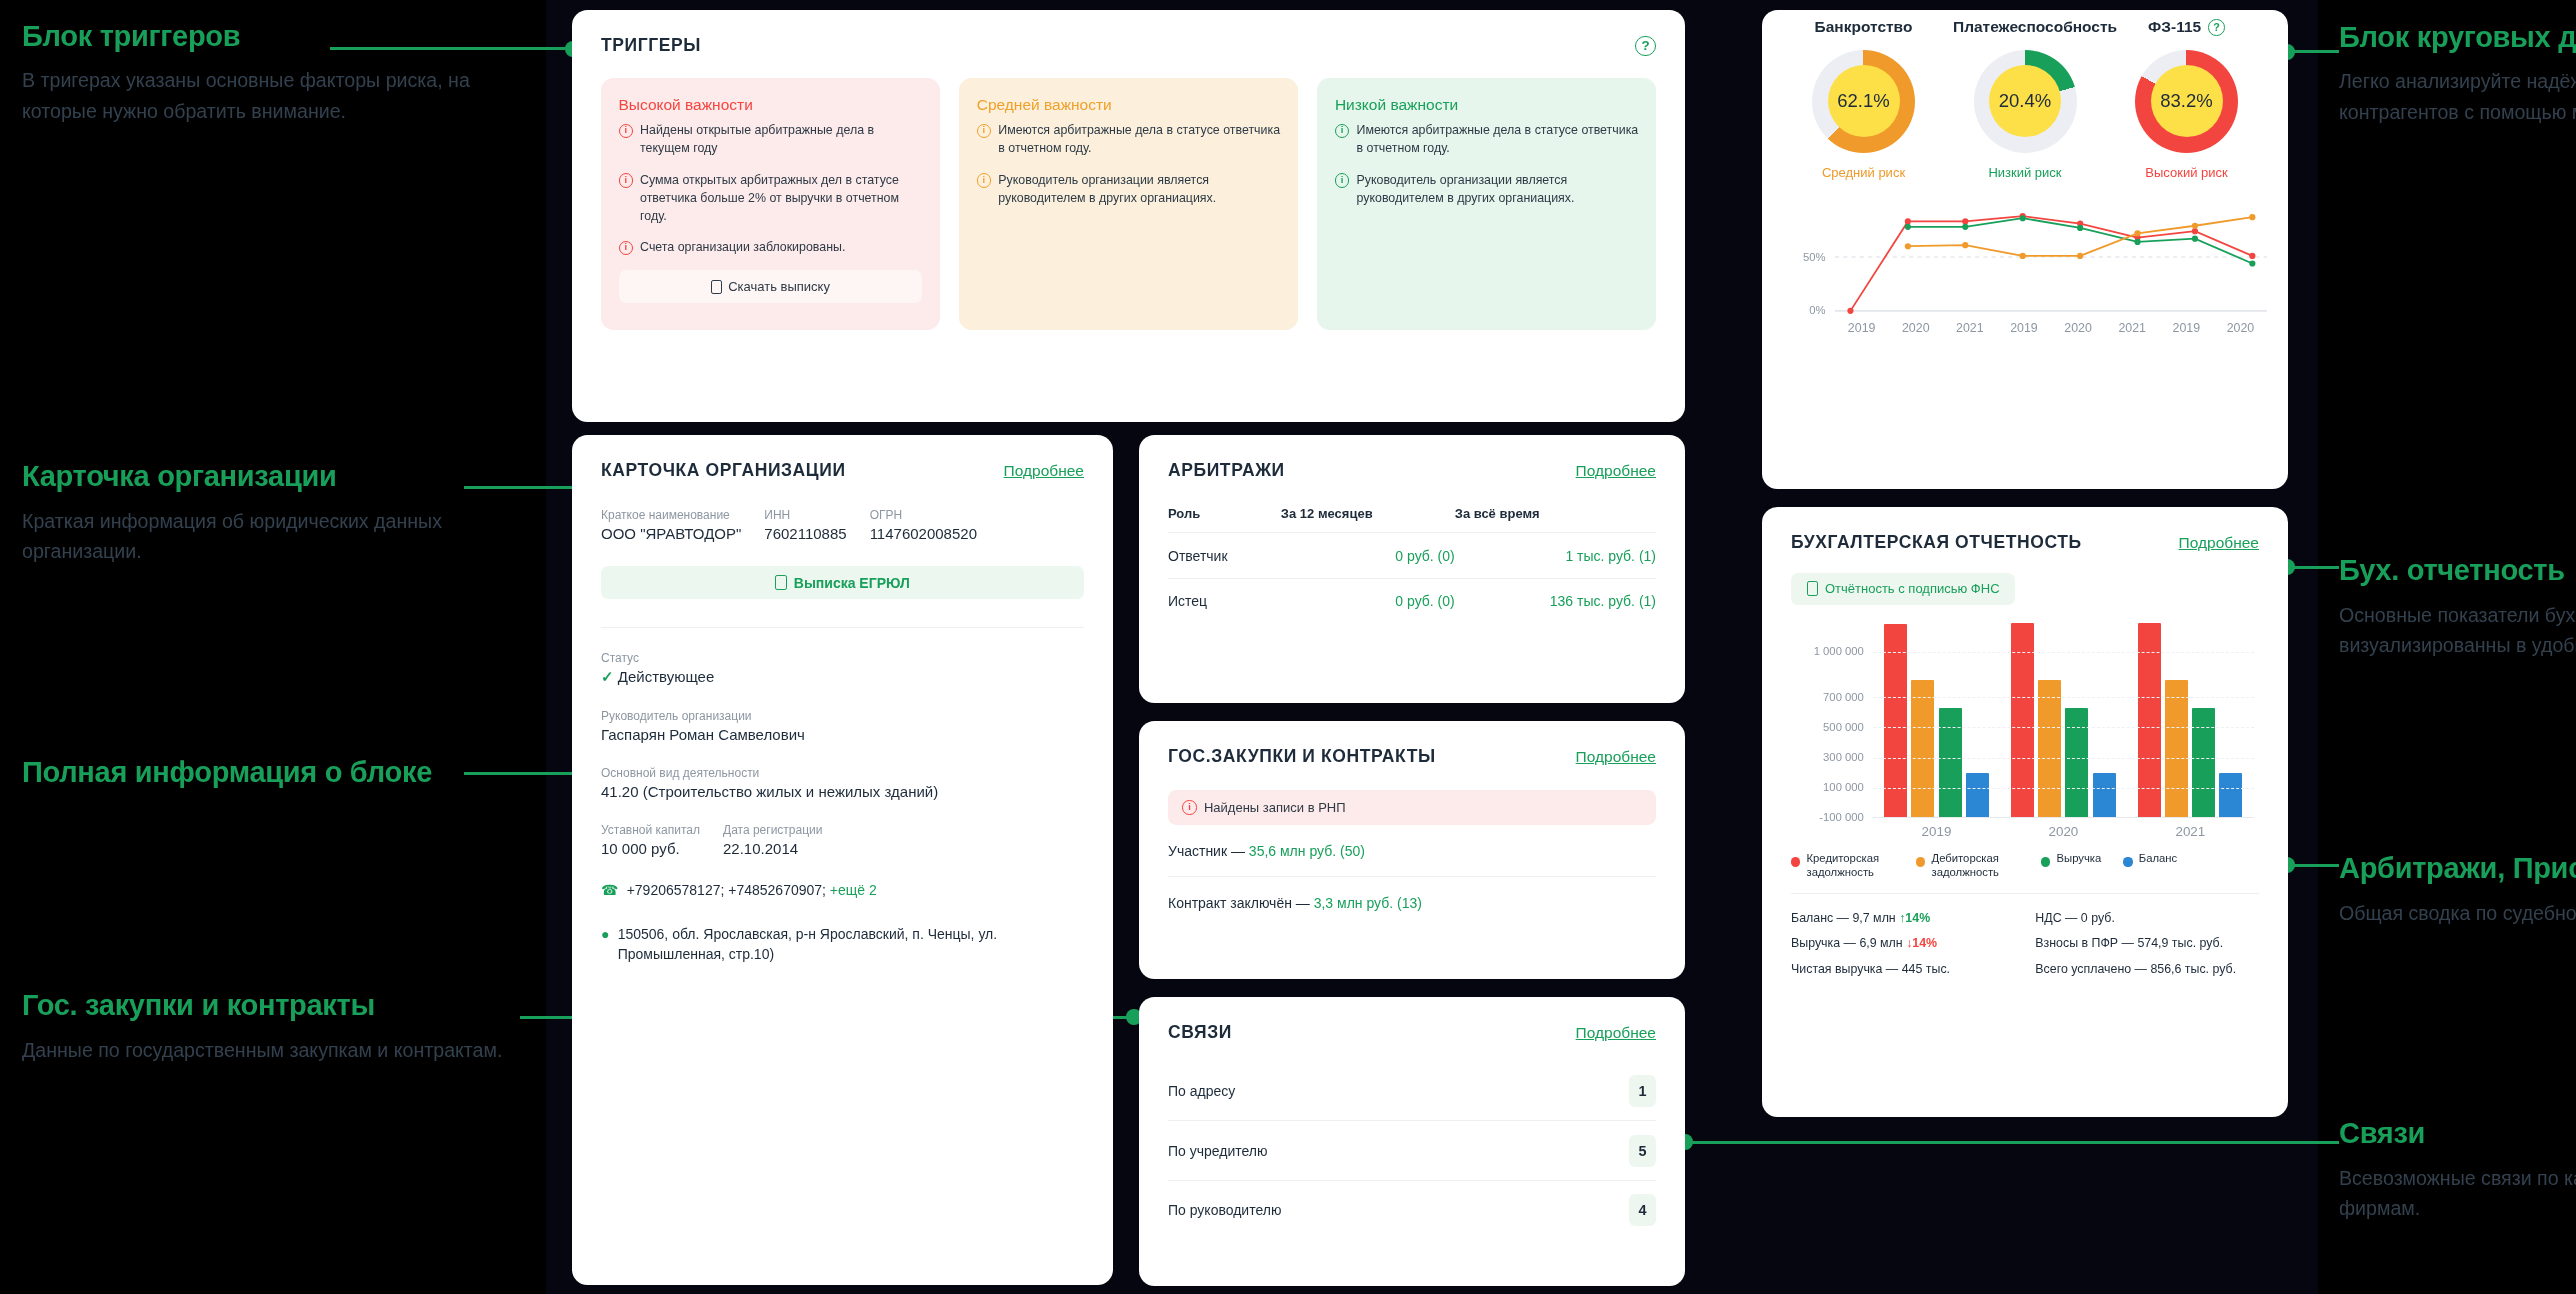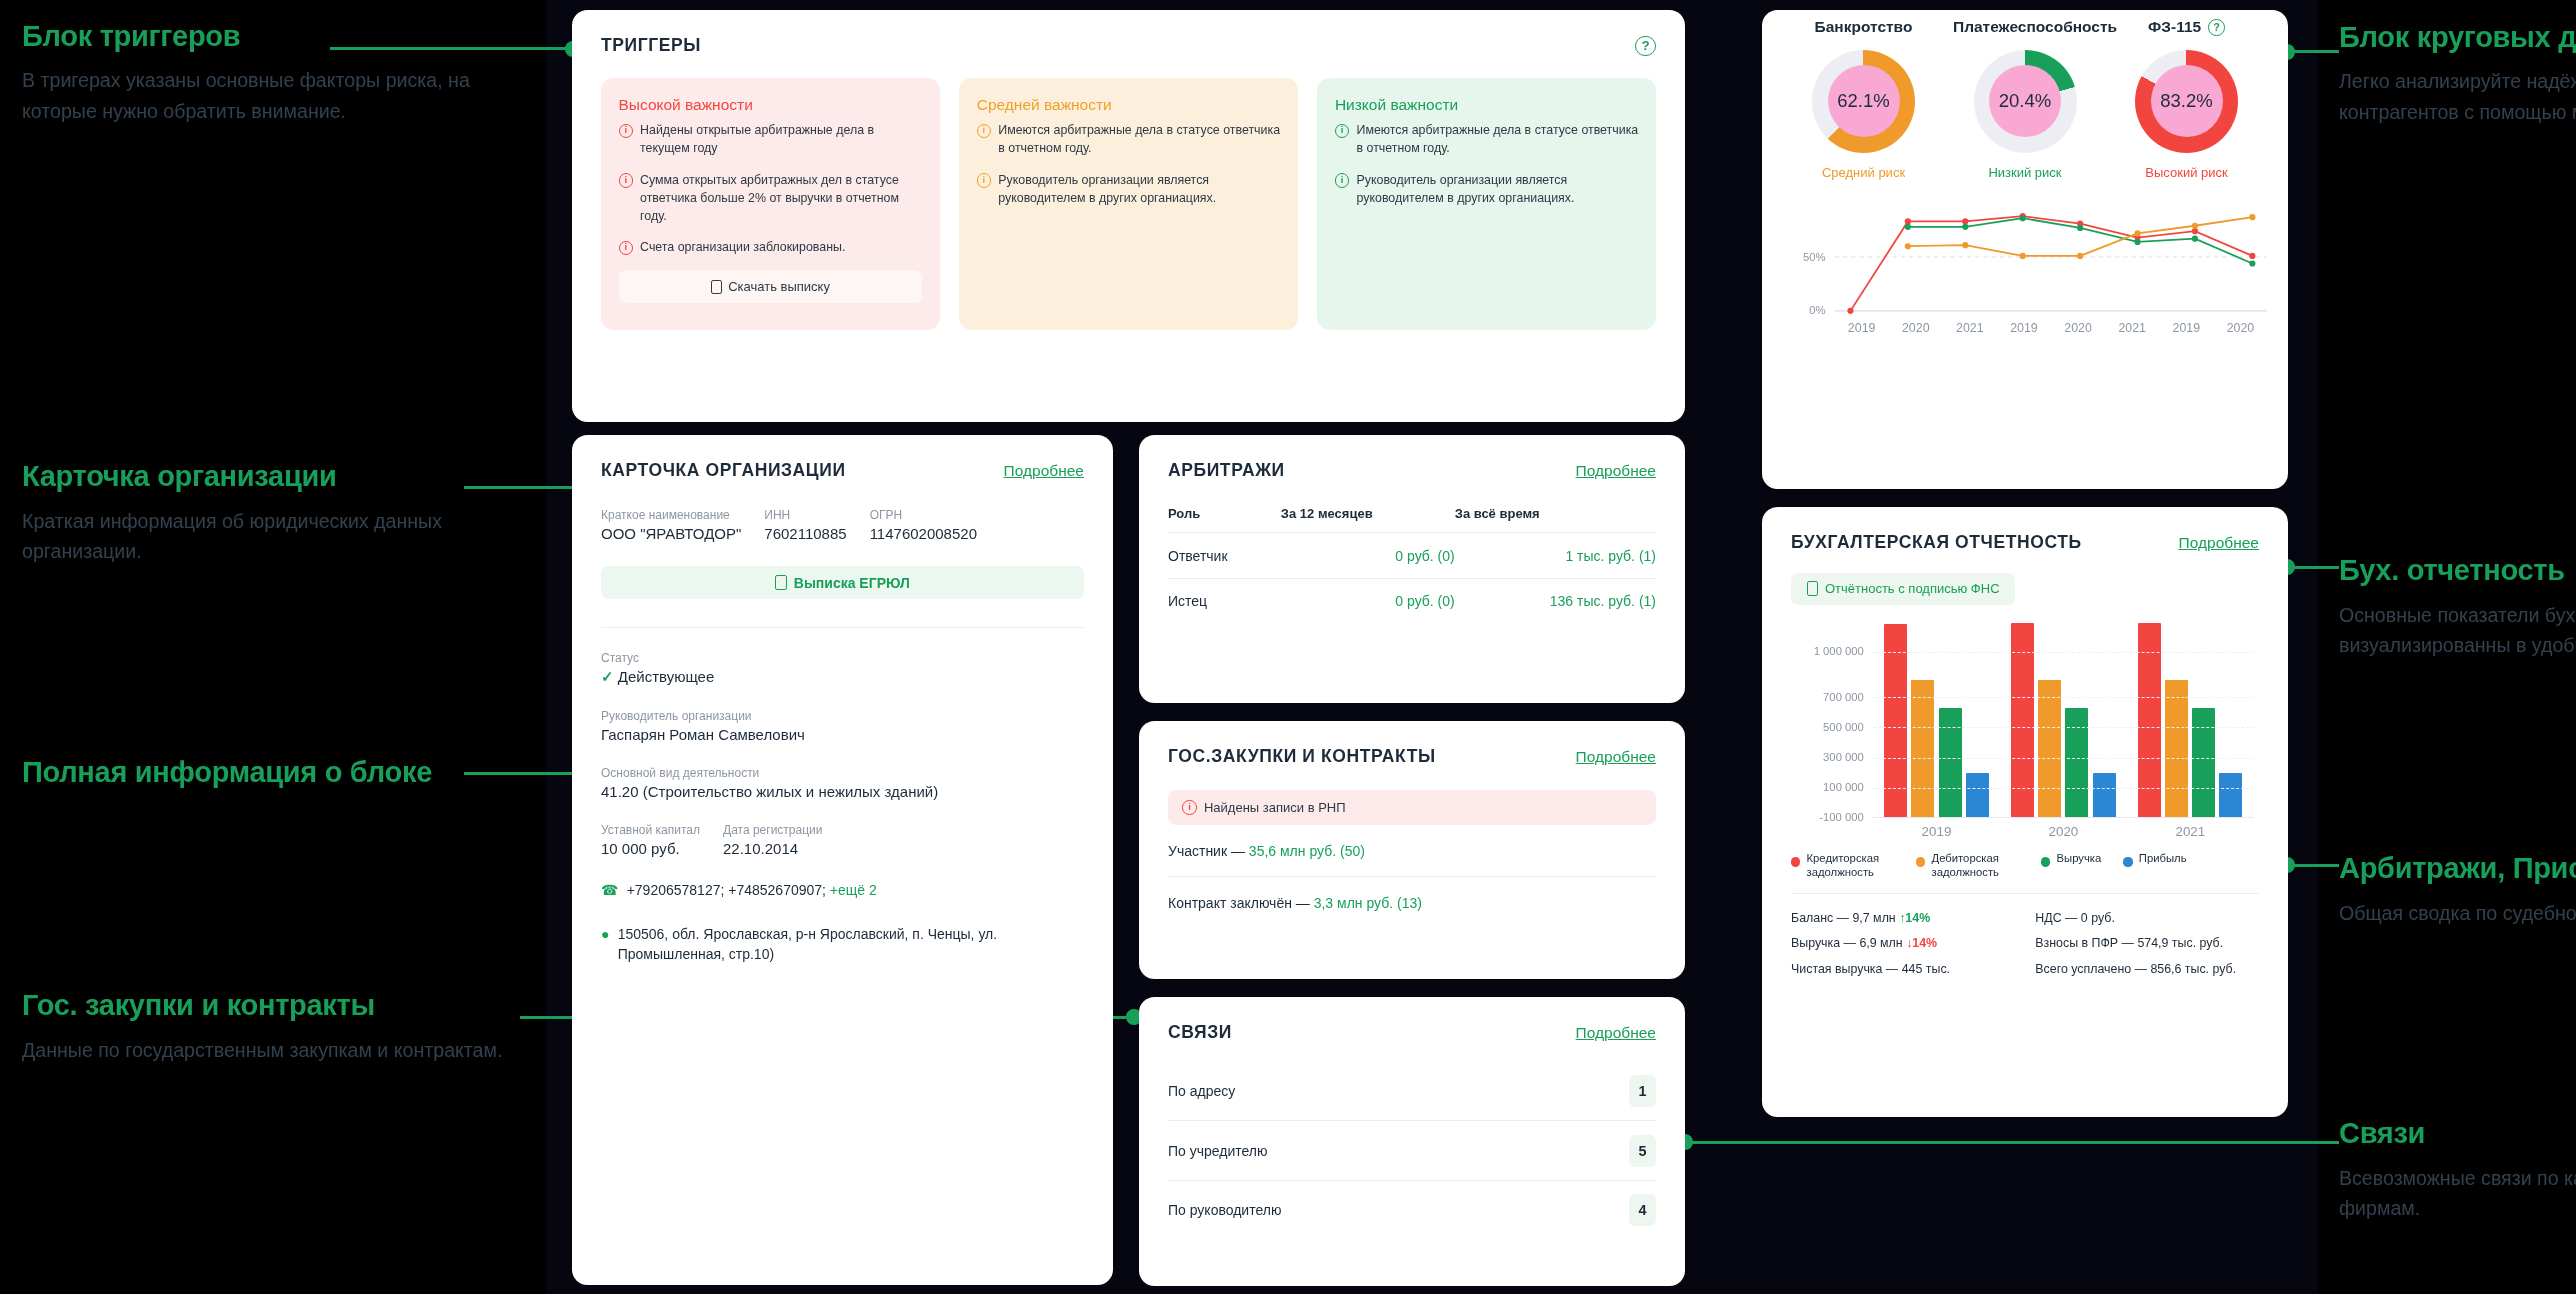--- a/index.html
+++ b/index.html
@@ -136,21 +136,21 @@
   }
 
   
   #p-gauge{ left:1762px; top:10.3px; width:526px; height:479px; }
   .g-head{ display:flex; align-items:flex-start; gap:17.5px; padding:8.2px 0 0; justify-content:center; }
   .g-col{ width:144px; text-align:center; }
   .g-col h5{ font-size:15.5px; font-weight:700; color:#1d2b3a; white-space:nowrap; }
   .g-wrap{ position:relative; width:103px; height:103px; margin:13.4px auto 0; }
   .g-ring{ width:103px;height:103px;border-radius:50%; }
   .g-hole{
-    position:absolute; inset:15.5px; background:#f9a8d4; border-radius:50%;
+    position:absolute; inset:15.5px; background:#fde047; border-radius:50%;
     display:flex;align-items:center;justify-content:center;
     font-size:18.5px; color:#1d2b3a;
   }
   .g-cap{ margin-top:12.4px; font-size:13px; }
   .fz-head{ display:flex;align-items:center;justify-content:center;gap:7.2px; }
 
   .linechart{ position:relative; margin:17.5px 20.6px 0; height:149px; }
   .lc-axis-y{ position:absolute; left:0; top:0; width:46px; height:118px; }
   .lc-y-lab{ position:absolute; font-size:11.3px; color:#8d97a2; }
   .lc-plot{ position:absolute; left:52px; right:0; top:0; height:118px; }
@@ -547,21 +547,21 @@
       <div class="lg">
         <i style="background: rgb(239, 154, 42);"></i>
         <span>Дебиторская задолжность</span>
       </div>
       <div class="lg">
         <i style="background: rgb(24, 160, 90);"></i>
         <span>Выручка</span>
       </div>
       <div class="lg">
         <i style="background: rgb(43, 135, 211);"></i>
-        <span>Прибыль</span>
+        <span>Баланс</span>
       </div>
     </div>
   <div class="fin-hr"></div>
   <div class="fin">
     <div class="fin-col">
       <div><span>Баланс — 9,7 млн </span><span class="up">↑14%</span></div>
       <div><span>Выручка — 6,9 млн </span><span class="down">↓14%</span></div>
       <div>Чистая выручка — 445 тыс.</div>
     </div>
     <div class="fin-col">

